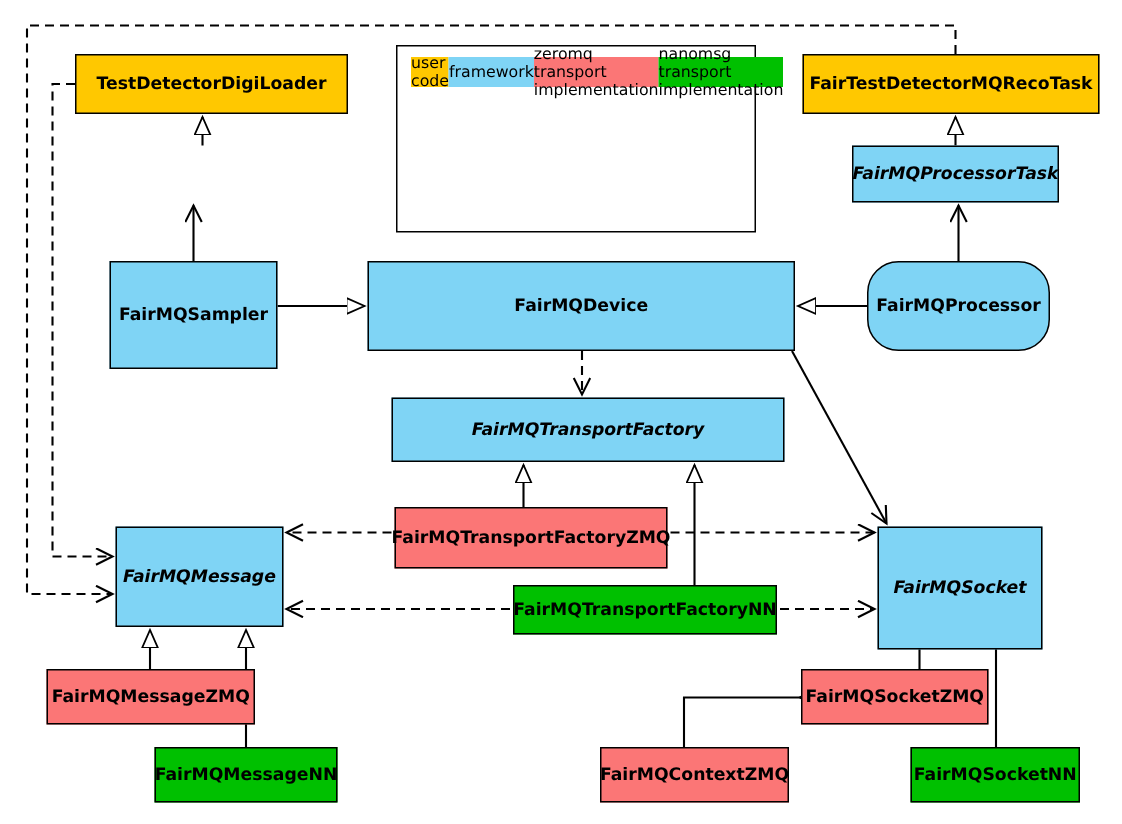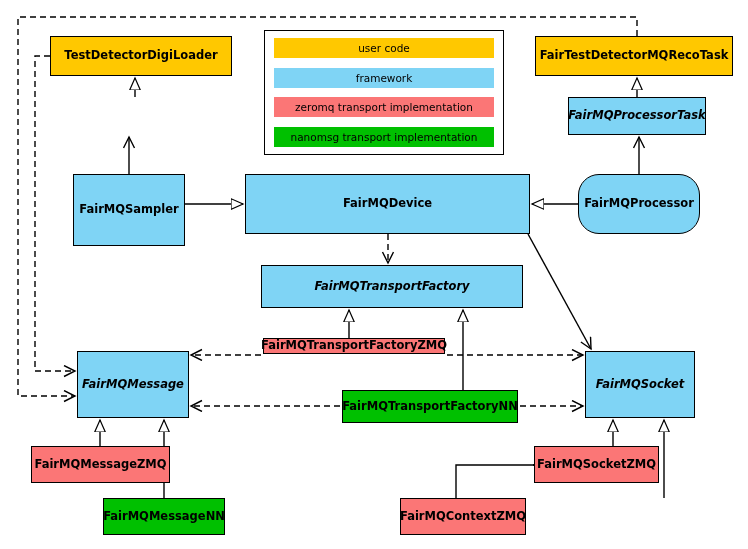--- a/index.html
+++ b/index.html
@@ -49,21 +49,21 @@
     position: absolute;
     left: 264px;
     top: 30px;
     width: 240px;
     height: 125px;
     background: #ffffff;
     border: 1.5px solid #000000;
     box-sizing: border-box;
     padding: 7px 9px;
     display: flex;
-    flex-direction: column;
+    flex-direction: row;
     justify-content: space-between;
   }
   .legend-row {
     height: 20px;
     display: flex;
     align-items: center;
     justify-content: center;
     font-size: 10.5px;
     font-weight: normal;
     color: #000000;
@@ -148,30 +148,31 @@
   <div class="node c-user" style="left:535px;top:36px;width:198px;height:40px;">FairTestDetectorMQRecoTask</div>
 
   <div class="node c-framework abstract" style="left:568px;top:97px;width:138px;height:38px;">FairMQProcessorTask</div>
 
   <div class="node c-framework" style="left:578px;top:174px;width:122px;height:60px;border-radius:21px;">FairMQProcessor</div>
 
   <div class="node c-framework" style="left:245px;top:174px;width:285px;height:60px;">FairMQDevice</div>
 
   <div class="node c-framework abstract" style="left:261px;top:265px;width:262px;height:43px;">FairMQTransportFactory</div>
 
-  <div class="node c-zmq" style="left:263px;top:338px;width:182px;height:16px;">FairMQTransportFactoryZMQ</div>
+  <div class="node c-zmq" style="left:263px;top:338px;width:182px;height:41px;">FairMQTransportFactoryZMQ</div>
 
   <div class="node c-nn" style="left:342px;top:390px;width:176px;height:33px;">FairMQTransportFactoryNN</div>
 
   <div class="node c-framework abstract" style="left:77px;top:351px;width:112px;height:67px;">FairMQMessage</div>
 
-  <div class="node c-framework abstract" style="left:585px;top:351px;width:110px;height:67px;">FairMQSocket</div>
+  <div class="node c-framework abstract" style="left:585px;top:351px;width:110px;height:82px;">FairMQSocket</div>
 
   <div class="node c-zmq" style="left:31px;top:446px;width:139px;height:37px;">FairMQMessageZMQ</div>
 
   <div class="node c-nn" style="left:103px;top:498px;width:122px;height:37px;">FairMQMessageNN</div>
 
   <div class="node c-zmq" style="left:534px;top:446px;width:125px;height:37px;">FairMQSocketZMQ</div>
 
+  <div class="node c-nn" style="left:607px;top:498px;width:113px;height:37px;">FairMQSocketNN</div>
 
   <div class="node c-zmq" style="left:400px;top:498px;width:126px;height:37px;">FairMQContextZMQ</div>
 
 </div>
 
 </body></html>

